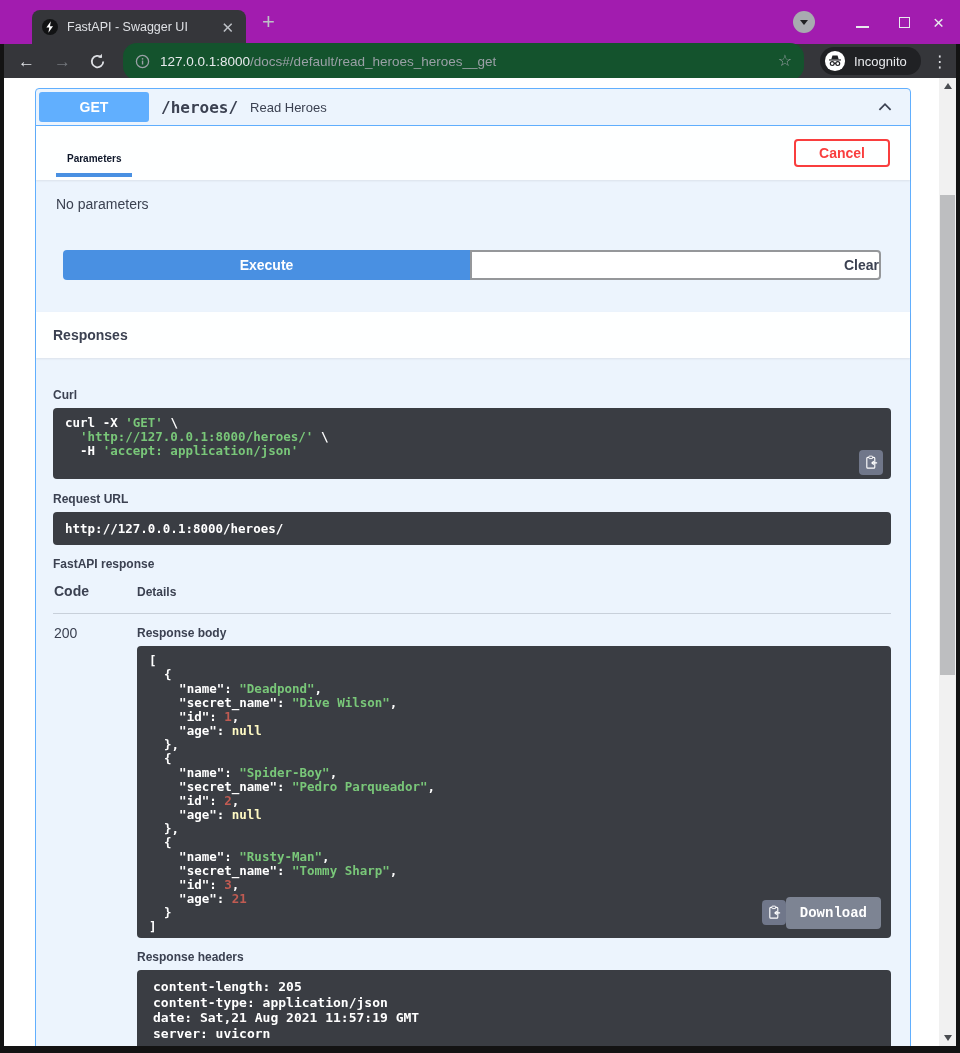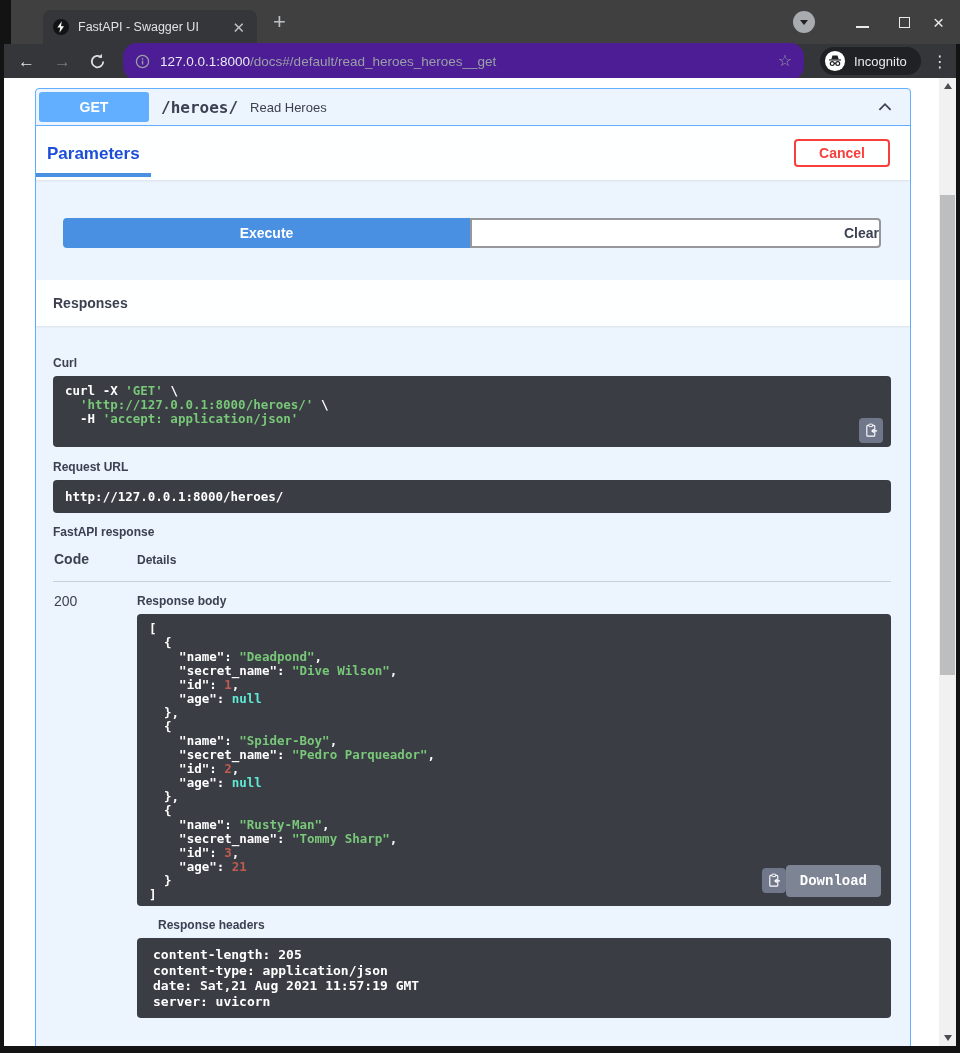--- a/index.html
+++ b/index.html
@@ -1,38 +1,38 @@
 <!DOCTYPE html>
 <html><head>
 <meta charset="utf-8">
 <style>
   * { margin:0; padding:0; box-sizing:border-box; }
   html,body { background:#000; }
   body { font-family:"Liberation Sans", sans-serif; }
   .window { position:relative; width:960px; height:1053px; background:#131313; overflow:hidden; margin:0 auto; }
 
   
-  .titlebar { position:absolute; top:0; left:11px; right:0; height:44px; background:#404040; }
+  .titlebar { position:absolute; top:0; left:0; right:0; height:44px; background:#a21caf; }
   .tab { position:absolute; left:32px; top:10px; width:214px; height:34px; background:#35363a; border-radius:8px 8px 0 0; display:flex; align-items:center; padding:0 10px; }
   .tab-title { flex:1; margin-left:9px; font-size:12.5px; color:#dfe1e5; white-space:nowrap; overflow:hidden; }
   .tab-close { color:#bdc1c6; font-size:15px; line-height:1; padding:0 2px; cursor:default; }
   .newtab { position:absolute; left:262px; top:9px; color:#bdc1c6; font-size:22px; font-weight:300; line-height:26px; }
   .win-controls { position:absolute; right:0; top:0; height:44px; display:flex; align-items:center; }
   .tab-search { width:22px; height:22px; border-radius:50%; background:#a8abb0; display:flex; align-items:center; justify-content:center; margin-right:26px; }
   .tab-search .tri { width:0; height:0; border-left:4px solid transparent; border-right:4px solid transparent; border-top:5px solid #202124; }
   .btn-min { width:13px; height:2px; background:#e8eaed; margin:10px 15px 0 15px; }
   .btn-max { width:11px; height:11px; border:1.5px solid #e8eaed; margin:0 15px; }
   .btn-close { color:#e8eaed; font-size:19px; line-height:1; margin:0 16px 0 8px; }
 
   .toolbar { position:absolute; top:44px; left:4px; right:4px; height:34px; background:#35363a; display:flex; align-items:center; }
   .nav-ico { color:#dfe1e5; font-size:17px; line-height:1; }
   .nav-back { margin-left:14px; }
   .nav-fwd { margin-left:19px; color:#73777c; }
   .nav-reload { margin-left:18px; display:flex; }
-  .omnibox { margin-left:17px; width:681px; height:37px; background:#4c1d95; border-radius:14px; display:flex; align-items:center; padding:0 12px; }
+  .omnibox { margin-left:17px; width:681px; height:37px; background:#14532d; border-radius:14px; display:flex; align-items:center; padding:0 12px; }
   .url-text { flex:1; margin-left:10px; font-size:13.5px; white-space:nowrap; overflow:hidden; }
   .url-host { color:#e8eaed; }
   .url-path { color:#9aa0a6; }
   .star { color:#9aa0a6; font-size:16px; line-height:1; }
   .incog { margin-left:16px; height:28px; background:#202124; border-radius:14px; display:flex; align-items:center; padding:0 14px 0 4px; }
   .incog-label { color:#e8eaed; font-size:13px; margin-left:8px; }
   .menu-dots { color:#dfe1e5; font-size:16px; margin-left:11px; letter-spacing:0; }
 
   
   .content { position:absolute; top:78px; left:4px; right:4px; bottom:7px; background:#fff; overflow:hidden; }
@@ -40,55 +40,55 @@
 
   .opblock { margin:10px 0 0 31px; width:876px; height:1100px; border:1px solid #61affe; border-radius:4px; background:#ecf4fd; }
   .opblock-summary { display:flex; align-items:center; padding:3px; border-bottom:1px solid #61affe; }
   .method-badge { width:110px; padding:7px 0; text-align:center; background:#61affe; color:#fff; font-weight:bold; font-size:14px; border-radius:3px; }
   .op-path { margin-left:12px; font-family:"DejaVu Sans Mono", monospace; font-weight:bold; font-size:16px; color:#3b4151; }
   .op-summary { margin-left:12px; font-size:13px; color:#3b4151; }
   .collapse { margin-left:auto; margin-right:14px; display:flex; }
 
   .section-header { position:relative; background:rgba(255,255,255,.92); box-shadow:0 1px 2px rgba(0,0,0,.08); }
   .params-header { height:54px; }
-  .tab-item { position:absolute; left:0; bottom:3px; padding:0 11px 9px; border-bottom:4px solid #4990e2; font-size:17px; font-weight:bold; color:#1d4ed8; }
+  .tab-item { position:absolute; left:20px; bottom:3px; padding:0 11px 9px; border-bottom:4px solid #4990e2; font-size:10px; font-weight:bold; color:#0f172a; }
   .btn-cancel { position:absolute; right:20px; top:13px; padding:4px 23px; background:transparent; border:2px solid #f93e3e; border-radius:4px; color:#f93e3e; font-weight:bold; font-size:14px; font-family:inherit; }
 
   .params-body { padding:16px 20px 0; font-size:14px; color:#3b4151; }
   .execute-row { display:flex; padding:38px 29px 0 27px; }
   .btn-execute { flex:1; height:30px; background:#4990e2; border:none; border-radius:4px 0 0 4px; color:#fff; font-weight:bold; font-size:14px; font-family:inherit; }
   .btn-clear { flex:1; height:30px; background:#fff; border:2px solid #95979a; border-radius:0 4px 4px 0; color:#3b4151; font-weight:bold; font-size:14px; font-family:inherit;text-align:right; }
 
   .responses-header { margin-top:32px; height:46px; display:flex; align-items:center; padding-left:17px; font-size:14px; font-weight:bold; color:#3b4151; }
   .responses-body { padding:30px 19px 20px 17px; }
 
   .code-label { font-size:12px; font-weight:bold; color:#3b4151; margin-bottom:6px; }
   .codeblock { position:relative; background:#3a3d43; border-radius:4px; padding:8px 12px; color:#fff;
                font-family:"DejaVu Sans Mono", monospace; font-weight:bold; font-size:12.5px; line-height:14px; white-space:pre; overflow:hidden; }
   .codeblock .s { color:#79c779; }
   .codeblock .n { color:#c05b52; }
-  .codeblock .u { color:#5eead4; }
+  .codeblock .u { color:#fef9c3; }
   .curl-block { height:71px; margin-bottom:13px; }
   .url-block { height:33px; padding:10px 12px; margin-bottom:12px; }
   .copy-btn { position:absolute; width:24px; height:25px; background:#70778a; border:none; border-radius:4px; display:flex; align-items:center; justify-content:center; }
   .curl-copy { right:8px; bottom:4px; }
   .body-copy { right:105px; bottom:13px; }
   .btn-download { position:absolute; right:10px; bottom:9px; height:32px; padding:0 14px; background:#7d8493; border:none; border-radius:4px; color:#fff; font-weight:bold; font-size:14px; font-family:Liberation Mono, monospace; }
 
   .resp-table { margin-top:12px; }
   .resp-head { display:flex; padding-bottom:14px; border-bottom:1px solid rgba(59,65,81,.2); }
   .col-code { width:84px; padding-left:1px; }
   .col-details { flex:1; }
   .h-code { font-size:14px; font-weight:bold; color:#3b4151; }
   .h-details { font-size:12px; font-weight:bold; color:#3b4151; padding-top:2px; }
   .resp-row { display:flex; padding-top:11px; }
   .status-code { font-size:14px; color:#3b4151; }
   .body-block { height:292px; margin-top:6px; }
   .headers-block { margin-top:6px; padding:9px 16px; font-size:13px; line-height:15.5px; }
-  .mt12 { margin-top:12px;margin-left:21px; }
+  .mt12 { margin-top:12px; }
 
   
   .scrollbar { position:absolute; top:0; right:0; width:17px; bottom:0; background:#f1f1f1; }
   .sb-btn { position:absolute; left:0; width:17px; height:16px; display:flex; align-items:center; justify-content:center; }
   .sb-up { top:0; } .sb-down { bottom:0; }
   .tri-up { width:0; height:0; border-left:4px solid transparent; border-right:4px solid transparent; border-bottom:6px solid #4a4d51; }
   .tri-down { width:0; height:0; border-left:4px solid transparent; border-right:4px solid transparent; border-top:6px solid #4a4d51; }
   .sb-thumb { position:absolute; left:1px; right:1px; top:117px; height:480px; background:#bdbec0; }
 </style>
 </head>
@@ -167,20 +167,21 @@
                 <path d="M3 13.5 10 6.5l7 7" fill="none" stroke="#3b4151" stroke-width="2.2"></path>
               </svg>
           </span>
         </div>
 
         <div class="section-header params-header">
           <span class="tab-item">Parameters</span>
           <button class="btn-cancel">Cancel</button>
         </div>
 
+        <div class="params-body">No parameters</div>
 
         <div class="execute-row">
           <button class="btn-execute">Execute</button>
           <button class="btn-clear">Clear</button>
         </div>
 
         <div class="section-header responses-header">
           <span>Responses</span>
         </div>
 

